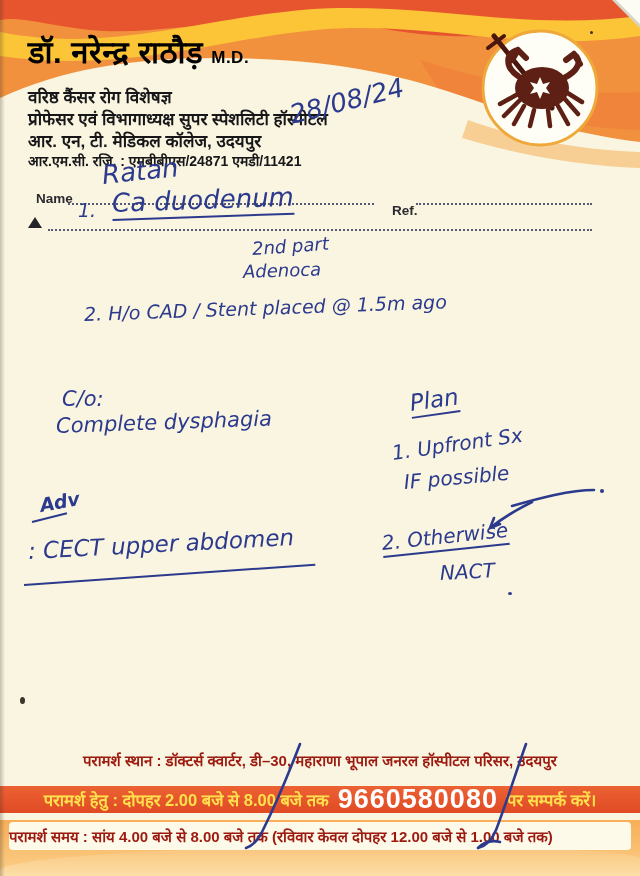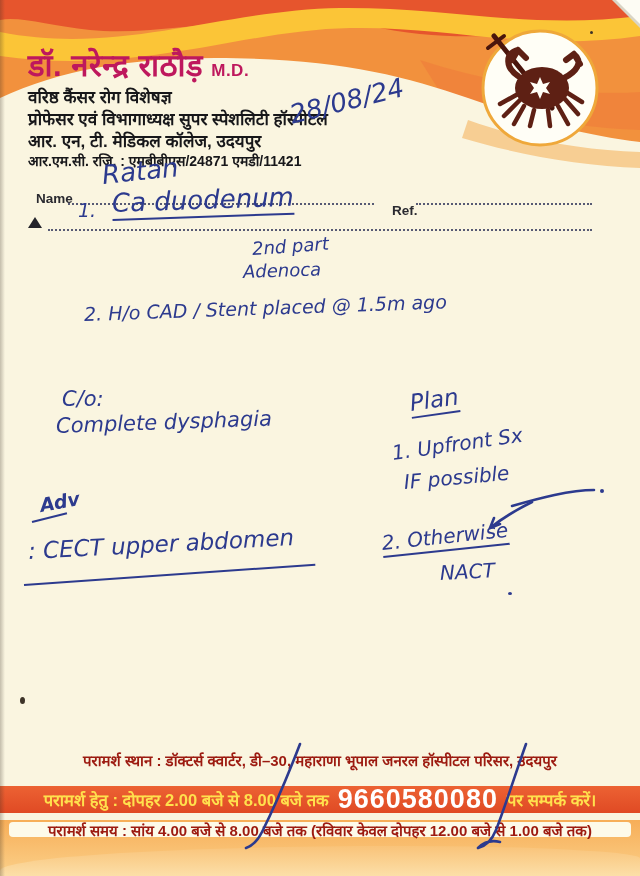--- a/index.html
+++ b/index.html
@@ -13,21 +13,21 @@
     background:linear-gradient(to right,rgba(55,45,35,.28),rgba(55,45,35,0));}
   .dogear-back{position:absolute;top:0;right:0;width:0;height:0;
     border-top:28px solid #d9d5c6;border-left:28px solid transparent;}
   .dogear{position:absolute;top:0;right:0;width:0;height:0;
     border-top:24px solid #fdfcf4;border-left:24px solid transparent;}
   .speck{position:absolute;border-radius:50%;background:#3d3328;}
 
   
   .header-svg{position:absolute;top:0;left:0;}
   .head-text{position:absolute;left:28px;white-space:nowrap;}
-  .doc-name{top:43px;color:#be185d;font-weight:bold;font-size:31px;letter-spacing:.5px;}
+  .doc-name{top:30px;color:#000000;font-weight:bold;font-size:31px;letter-spacing:.5px;}
   .doc-degree{font-size:17px;font-weight:bold;margin-left:8px;}
   .h-line{color:#17171a;font-weight:bold;font-size:17px;}
   .h1{top:85px;} .h2{top:107px;} .h3{top:129px;}
   .h4{top:151px;font-size:14px;}
 
   
   .form-label{position:absolute;font-size:13.5px;font-weight:bold;color:#2a2a30;padding-left:8px;}
   .dotted{position:absolute;border-bottom:2px dotted #575a74;height:0;}
   .tri-marker{position:absolute;left:28px;top:217px;width:0;height:0;
     border-left:7px solid transparent;border-right:7px solid transparent;
@@ -47,23 +47,23 @@
     color:#9C1A10;font-weight:bold;font-size:15px;}
   .footer-bar{position:absolute;left:0;top:786px;width:100%;height:27px;
     background:linear-gradient(#EC6233,#E04A24);
     display:flex;align-items:center;justify-content:center;gap:9px;white-space:nowrap;}
   .bar-txt{color:#FFE14D;font-weight:bold;font-size:16.5px;}
   .bar-phone{color:#ffffff;font-weight:bold;font-size:27px;letter-spacing:1px;line-height:1;}
   .footer-waves{position:absolute;left:0;top:820px;width:640px;height:56px;
     background:linear-gradient(#F7AE58,#FBD089);}
   .footer-wave2{position:absolute;left:0;top:846px;width:640px;height:30px;
     background:linear-gradient(#F9C379,#FCDFA8);border-radius:100% 60% 0 0/40px 20px 0 0;}
-  .time-strip{position:absolute;left:9px;right:9px;top:822px;height:15px;
+  .time-strip{position:absolute;left:9px;right:9px;top:822px;height:28px;
     background:#FDFAEA;border-radius:4px;
-    display:flex;align-items:center;justify-content:center;
+    display:flex;align-items:center;
     color:#9C1A10;font-weight:bold;font-size:15px;white-space:nowrap;}
 </style>
 </head>
 <body>
 
 <div class="page">
 
   <svg class="header-svg" width="640" height="185" viewBox="0 0 640 185">
     <rect x="0" y="0" width="640" height="185" fill="#F2913D"></rect>
     <path d="M0,0 H640 V16 C560,30 470,48 370,26 C270,5 170,38 90,30 C50,26 20,16 0,20 Z" fill="#E6552D"></path>

